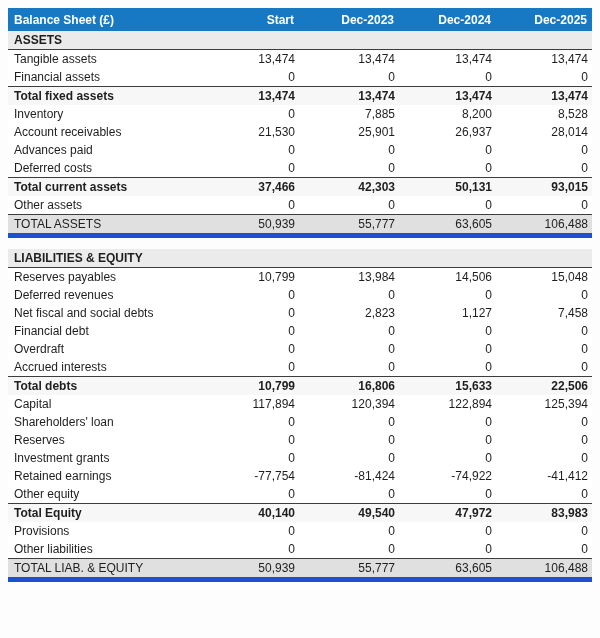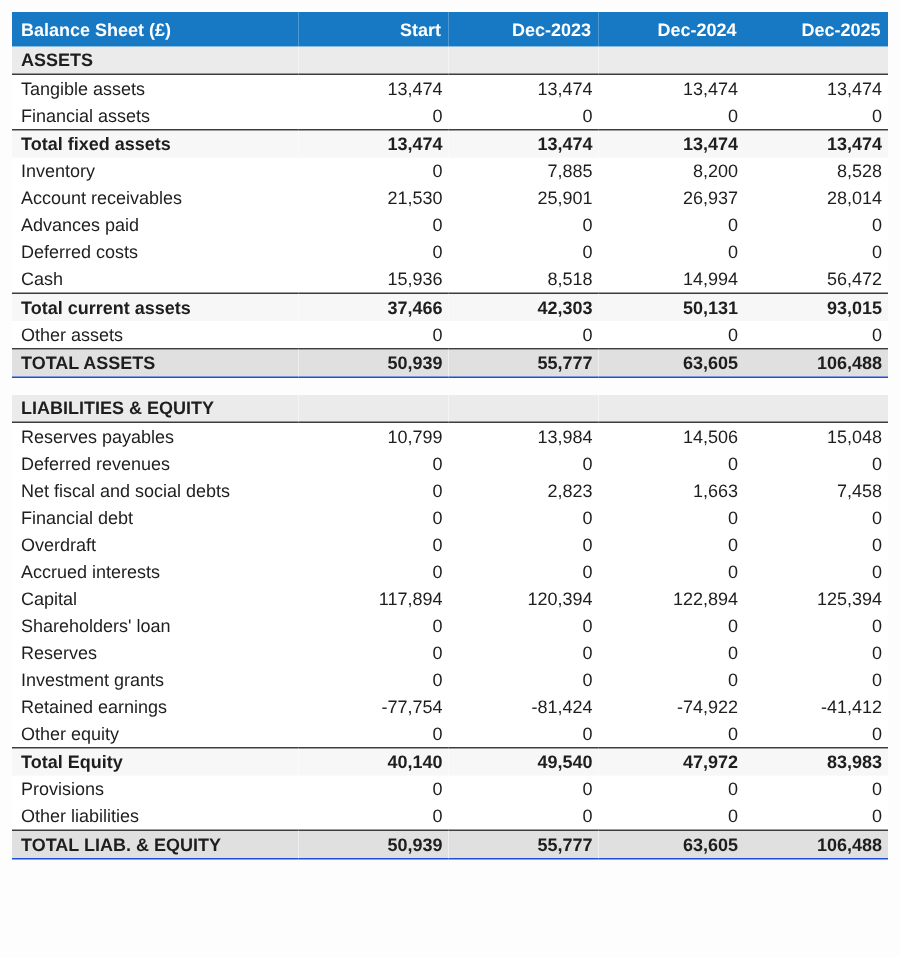--- a/index.html
+++ b/index.html
@@ -53,23 +53,23 @@
     font-weight: bold;
     border-bottom: 1px solid var(--border-dark, #3d3d3d);
   }
   tr.subtotal td {
     background: var(--subtotal-bg, #f7f7f7);
     font-weight: bold;
     border-top: 1px solid var(--border-dark, #3d3d3d);
   }
   tr.grandtotal td {
     background: var(--grandtotal-bg, #e0e0e0);
-    font-weight: bold;
+    font-weight: normal;
     border-top: 1px solid var(--border-dark, #3d3d3d);
-    border-bottom: 1px solid #1d4ed8;
+    border-bottom: 5px solid #1d4ed8;
   }
   tr.spacer td {
     height: 11px;
     background: transparent;
     padding: 0;
   }
 </style>
 </head>
 <body>
 
@@ -141,27 +141,20 @@
           <td class="num">0</td>
           <td class="num">0</td>
         </tr>
         <tr class="normal">
           <td>Deferred costs</td>
           <td class="num">0</td>
           <td class="num">0</td>
           <td class="num">0</td>
           <td class="num">0</td>
         </tr>
-        <tr class="normal">
-          <td>Cash</td>
-          <td class="num">15,936</td>
-          <td class="num">8,518</td>
-          <td class="num">14,994</td>
-          <td class="num">56,472</td>
-        </tr>
         <tr class="subtotal">
           <td>Total current assets</td>
           <td class="num">37,466</td>
           <td class="num">42,303</td>
           <td class="num">50,131</td>
           <td class="num">93,015</td>
         </tr>
         <tr class="normal">
           <td>Other assets</td>
           <td class="num">0</td>
@@ -197,21 +190,21 @@
           <td>Deferred revenues</td>
           <td class="num">0</td>
           <td class="num">0</td>
           <td class="num">0</td>
           <td class="num">0</td>
         </tr>
         <tr class="normal">
           <td>Net fiscal and social debts</td>
           <td class="num">0</td>
           <td class="num">2,823</td>
-          <td class="num">1,663</td>
+          <td class="num">1,127</td>
           <td class="num">7,458</td>
         </tr>
         <tr class="normal">
           <td>Financial debt</td>
           <td class="num">0</td>
           <td class="num">0</td>
           <td class="num">0</td>
           <td class="num">0</td>
         </tr>
         <tr class="normal">
@@ -220,20 +213,27 @@
           <td class="num">0</td>
           <td class="num">0</td>
           <td class="num">0</td>
         </tr>
         <tr class="normal">
           <td>Accrued interests</td>
           <td class="num">0</td>
           <td class="num">0</td>
           <td class="num">0</td>
           <td class="num">0</td>
+        </tr>
+        <tr class="subtotal">
+          <td>Total debts</td>
+          <td class="num">10,799</td>
+          <td class="num">16,806</td>
+          <td class="num">15,633</td>
+          <td class="num">22,506</td>
         </tr>
         <tr class="normal">
           <td>Capital</td>
           <td class="num">117,894</td>
           <td class="num">120,394</td>
           <td class="num">122,894</td>
           <td class="num">125,394</td>
         </tr>
         <tr class="normal">
           <td>Shareholders' loan</td>

